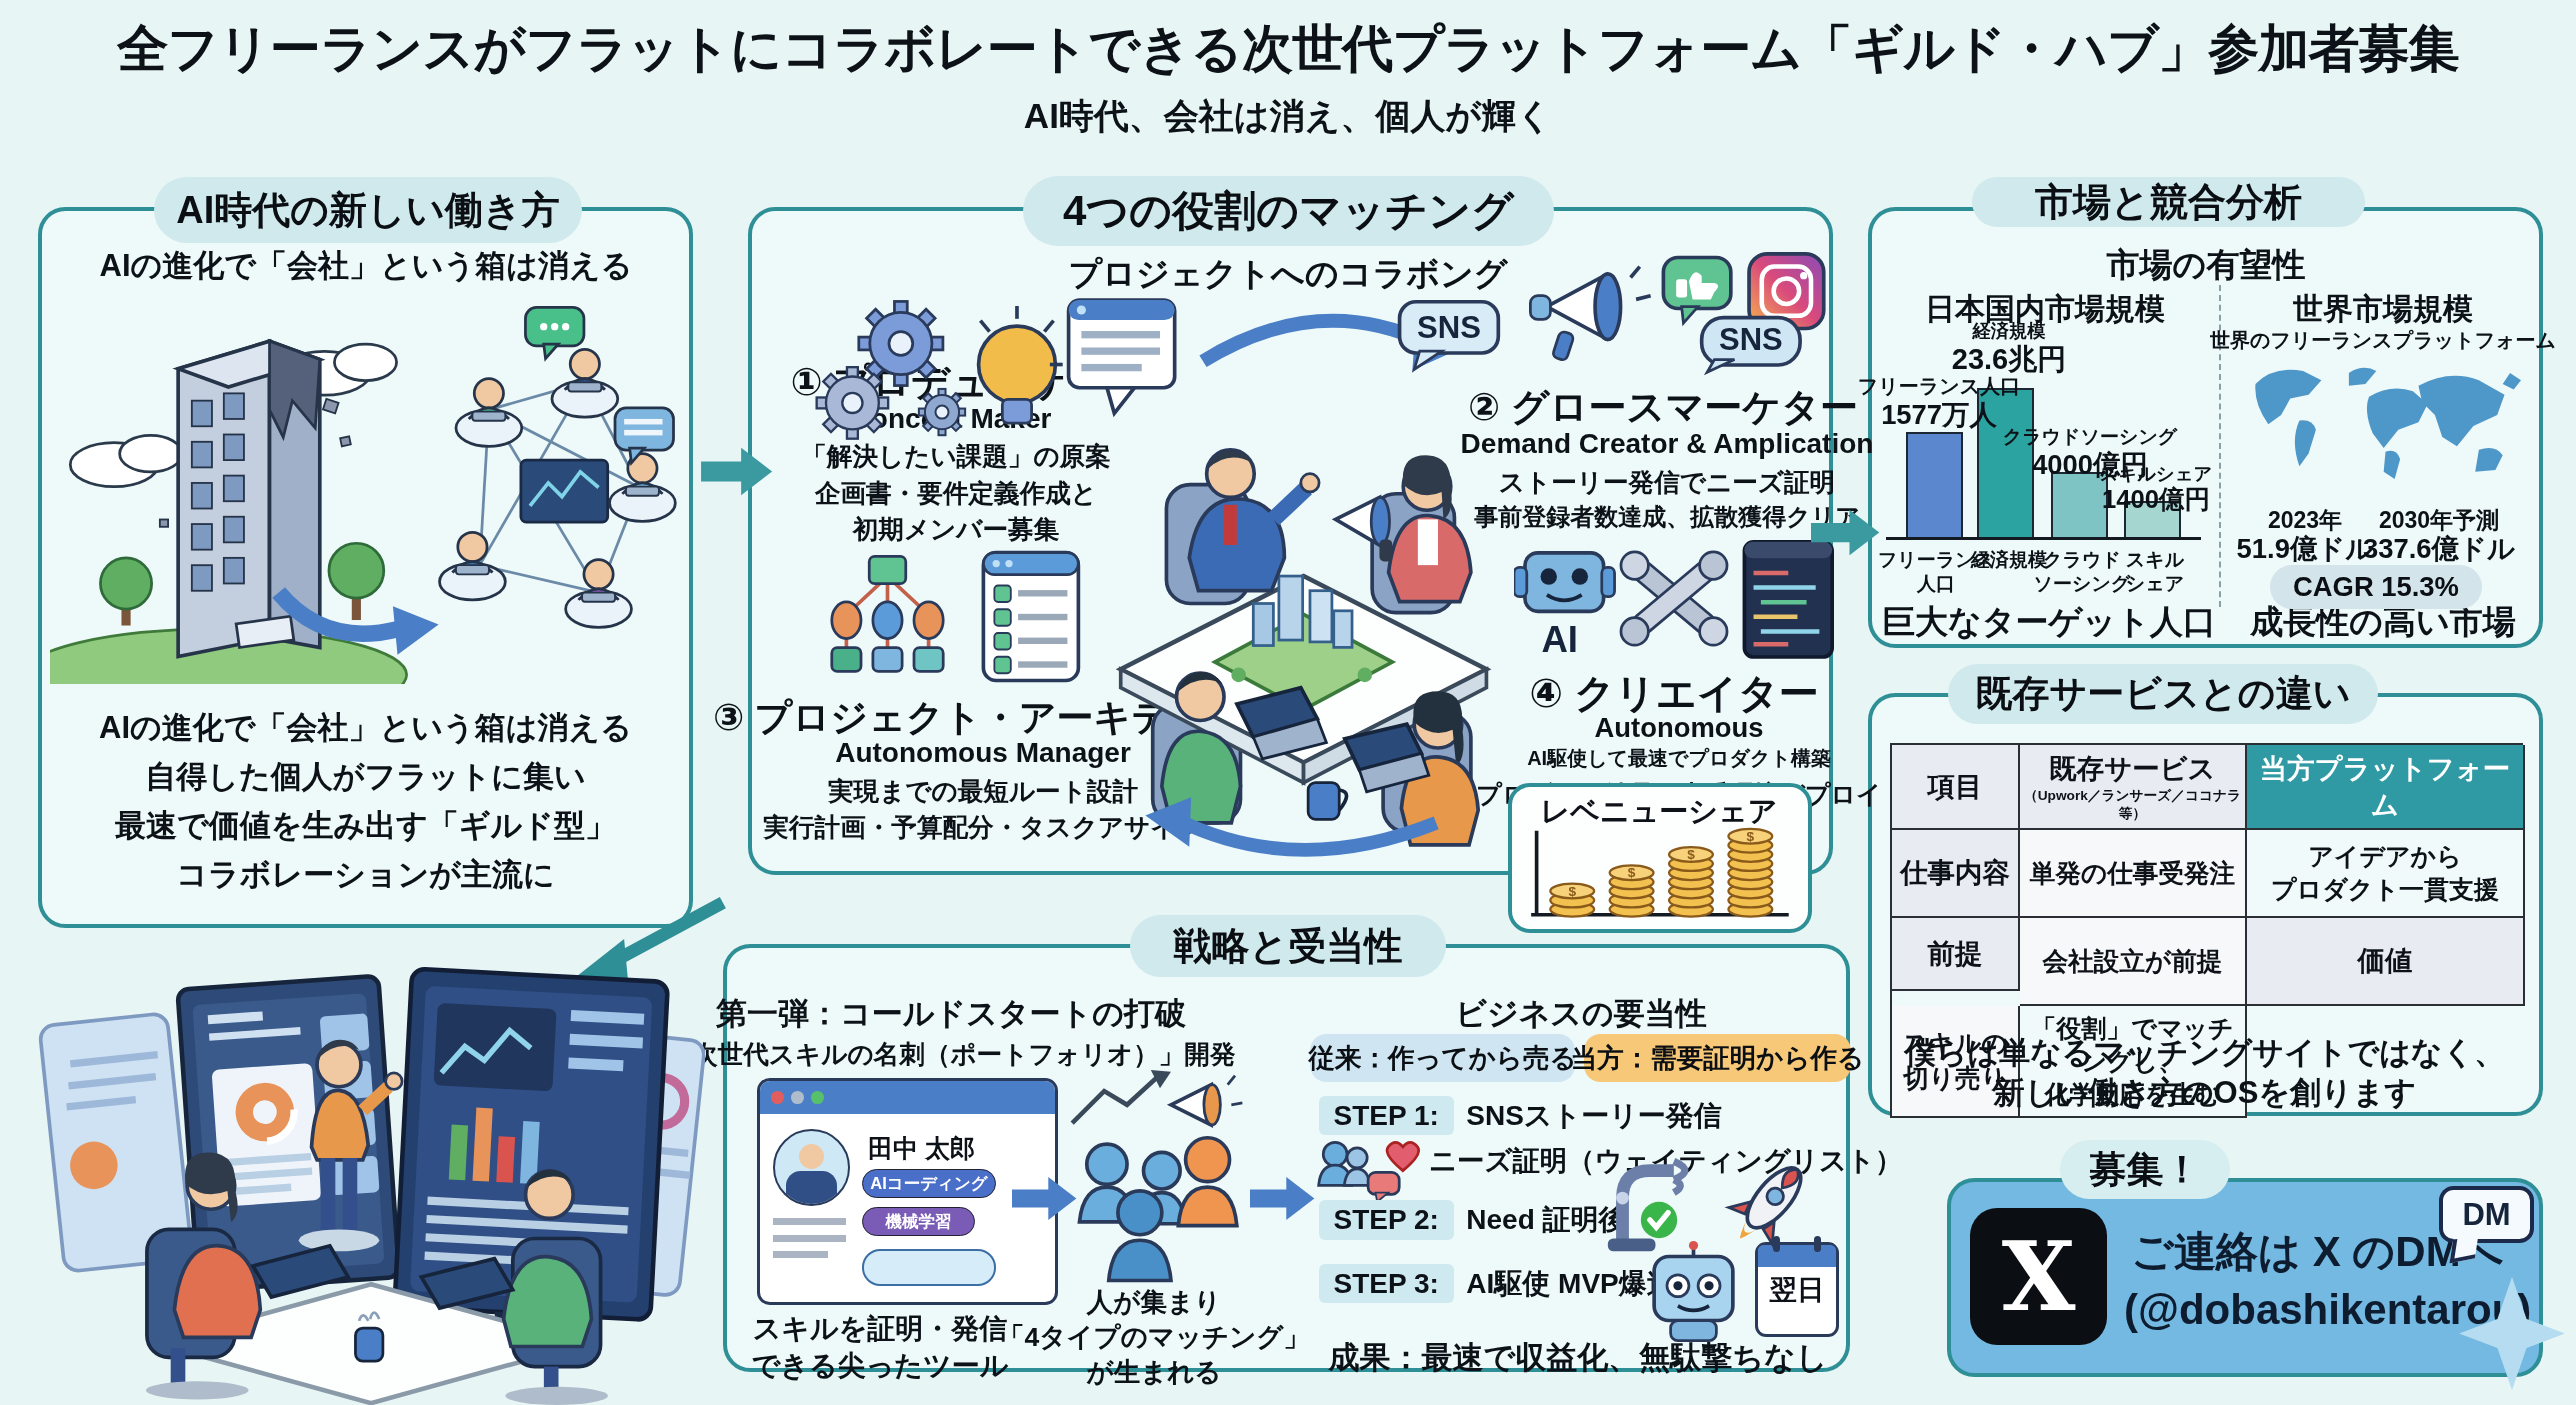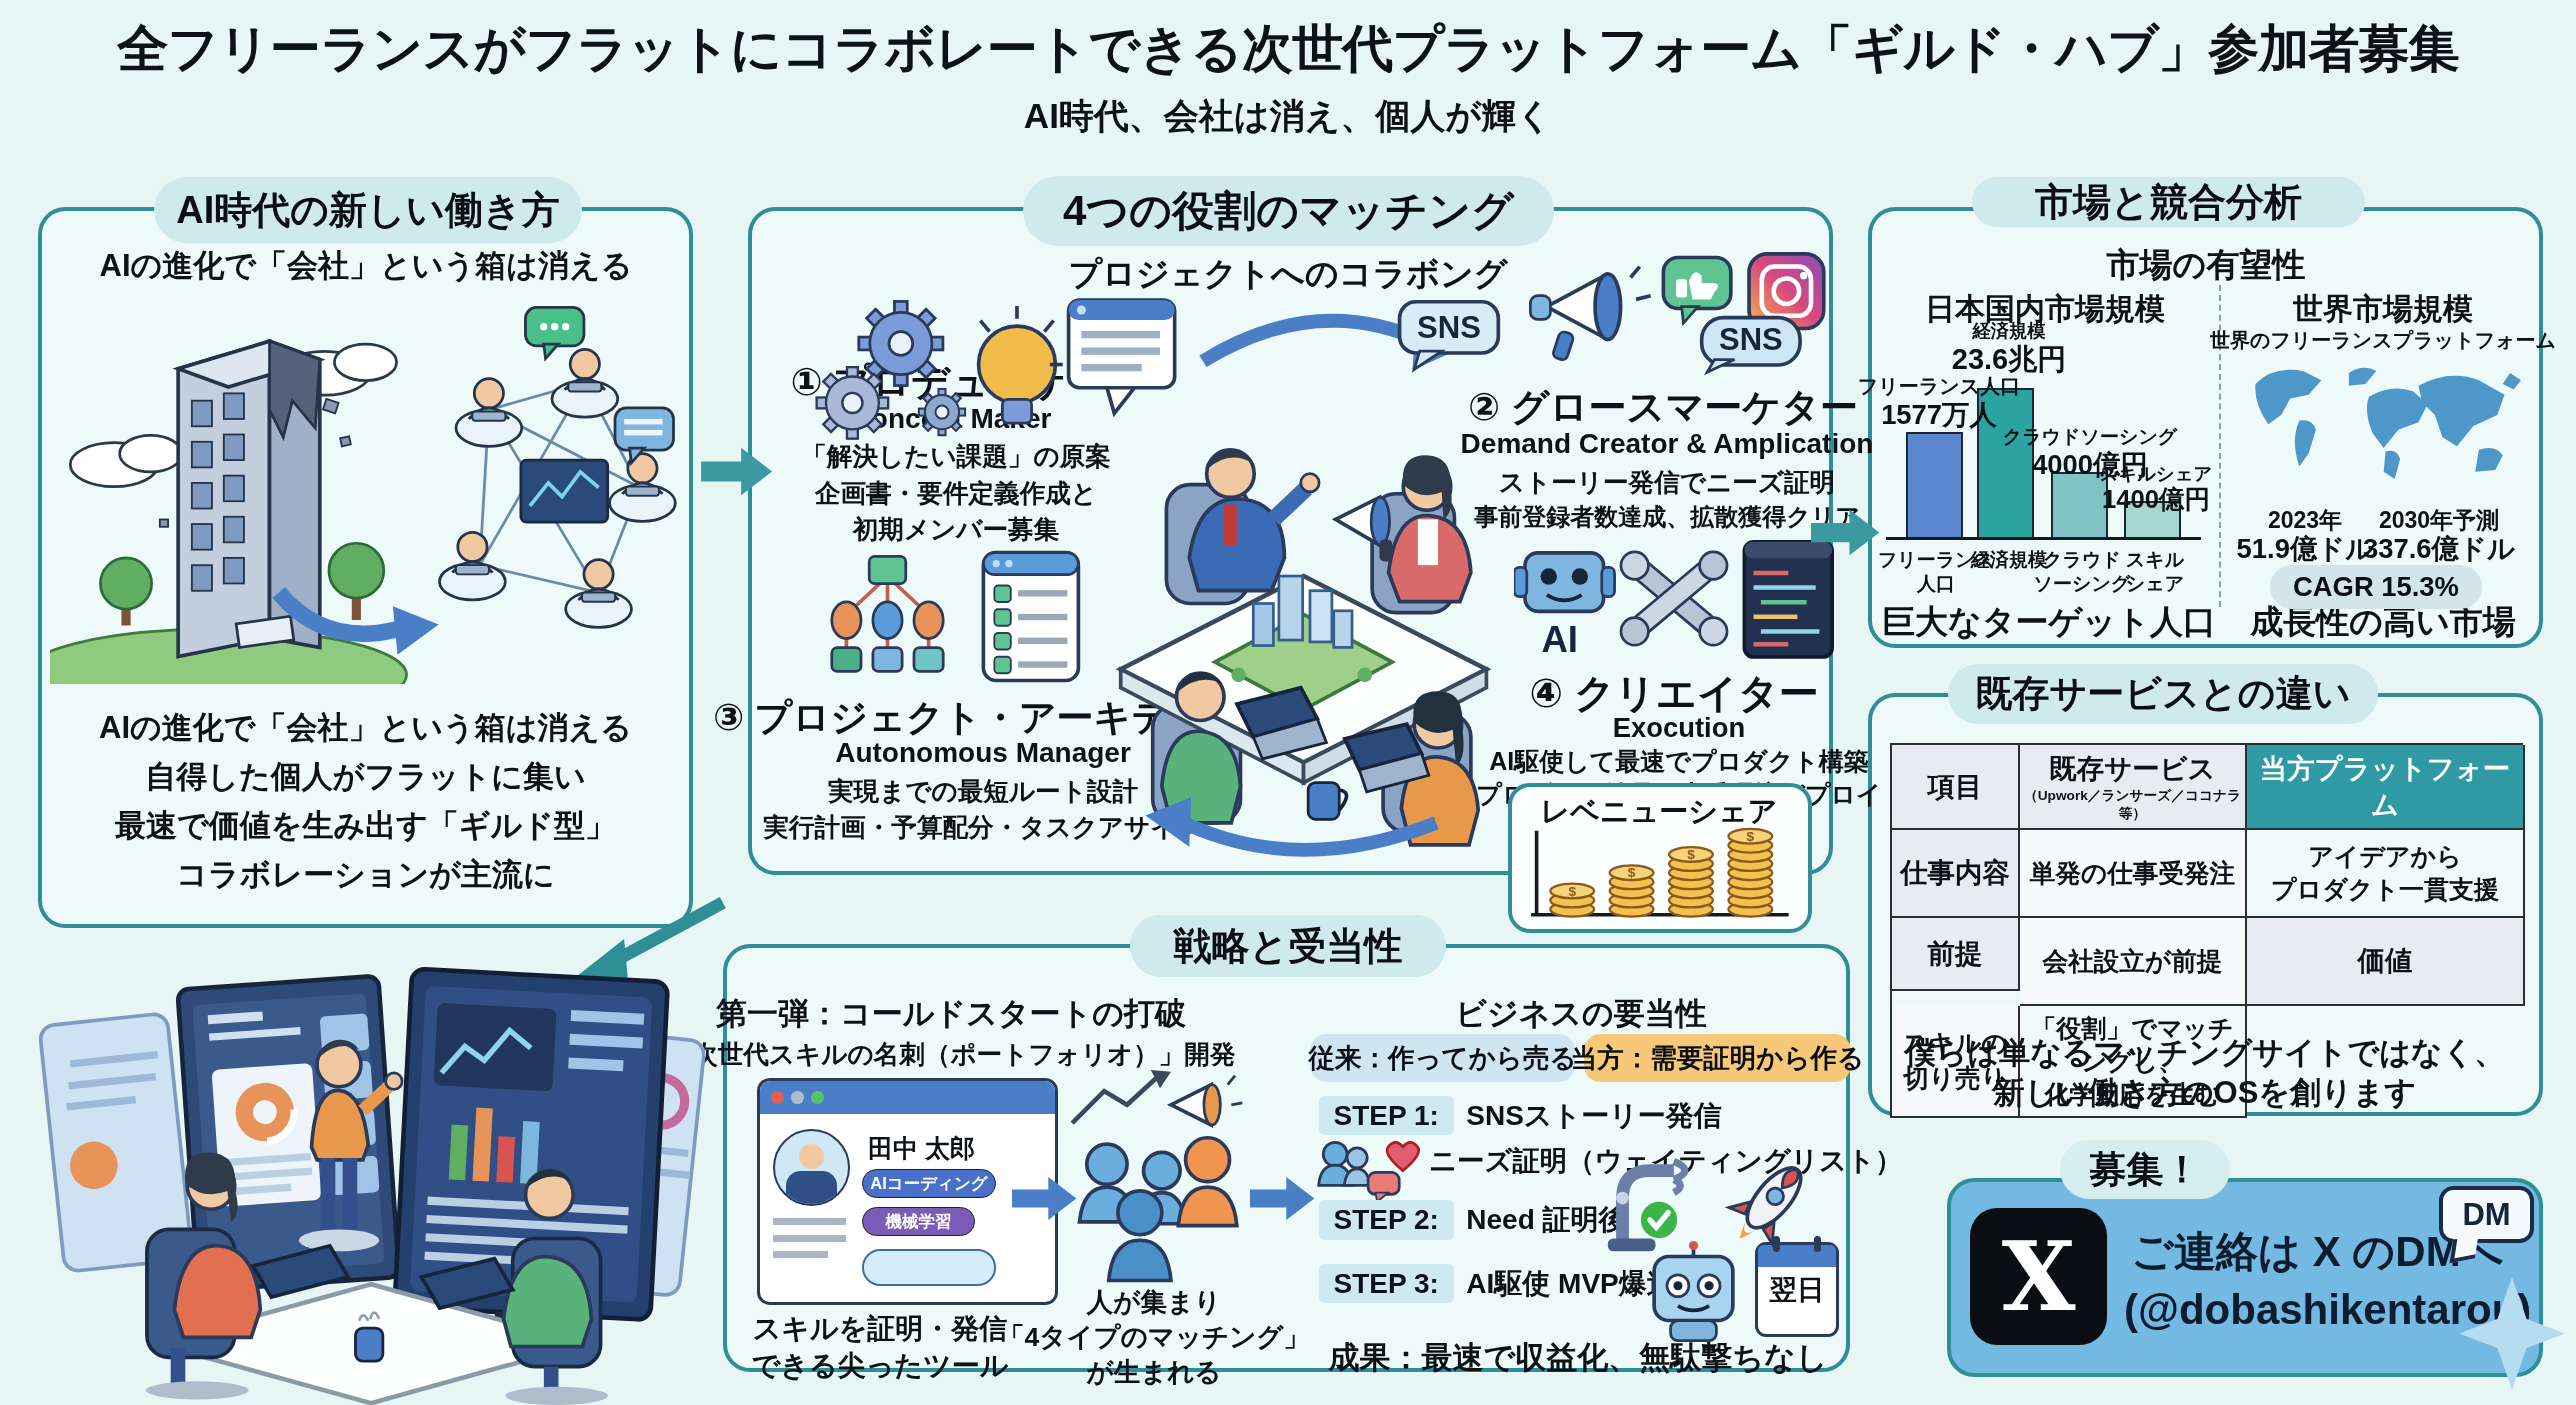--- a/index.html
+++ b/index.html
@@ -309,22 +309,22 @@
         <line x1="262" y1="36" x2="300" y2="36" stroke="#d96a6a"></line>
           <line x1="262" y1="52" x2="330" y2="52" stroke="#8fd4e8"></line>
         <line x1="270" y1="68" x2="320" y2="68" stroke="#5fc492"></line>
           <line x1="262" y1="84" x2="310" y2="84" stroke="#e8c46a"></line>
         <line x1="270" y1="100" x2="334" y2="100" stroke="#8fd4e8"></line>
           <line x1="262" y1="114" x2="300" y2="114" stroke="#d96a6a"></line>
       </g>
     </g>
   </svg>
   <div class="tc" style="left:1674px;top:666px;font-size:40px"><span>④</span> <span>クリエイター</span></div>
-  <div class="tc" style="left:1679px;top:712px;font-size:27.4px">Exocution</div>
-  <div class="tc" style="left:1679px;top:745px;font-size:25px">AI駆使して最速でプロダクト構築</div>
+  <div class="tc" style="left:1679px;top:712px;font-size:27.4px">Autonomous</div>
+  <div class="tc" style="left:1679px;top:745px;font-size:20px">AI駆使して最速でプロダクト構築</div>
   <div class="tc" style="left:1679px;top:778px;font-size:25px">プロダクト納品・本番環境デプロイ</div>
 
   <svg class="fat-arrow" style="left:1043px;top:274px" width="512" height="595" viewBox="0 0 560 650">
     <g>
       <rect x="28" y="28" width="116" height="96" rx="12" fill="#fff" stroke="#2a3a5a" stroke-width="4"></rect>
       <rect x="28" y="28" width="116" height="22" rx="11" fill="#4a7fc7"></rect>
       <circle cx="42" cy="39" r="5" fill="#bfe0f5"></circle>
       <g fill="#9db0c4">
           <rect x="42" y="62" width="86" height="8"></rect>
           <rect x="42" y="80" width="86" height="8"></rect>

